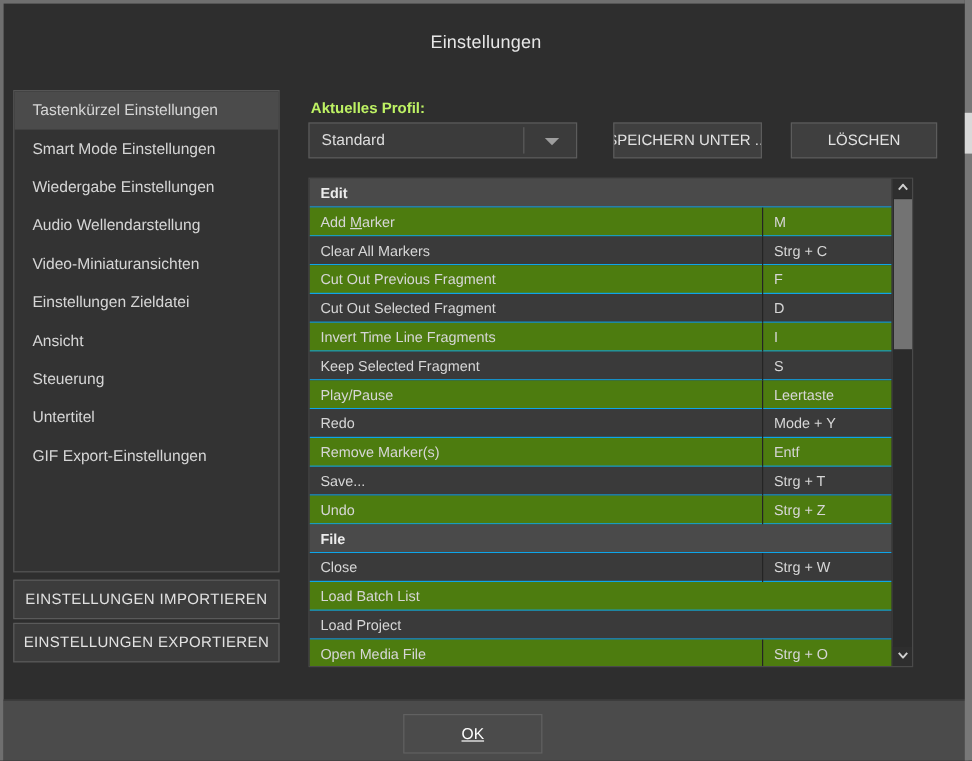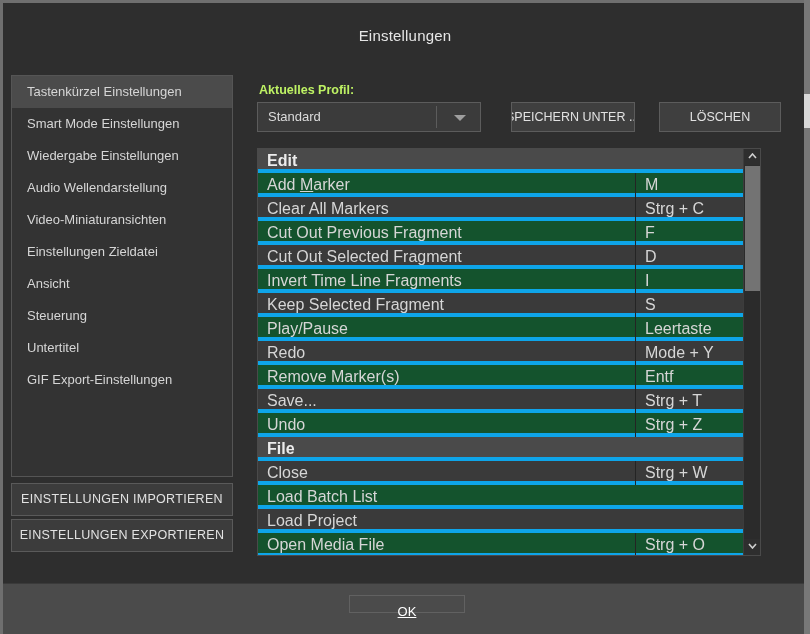--- a/index.html
+++ b/index.html
@@ -138,39 +138,39 @@
     overflow: hidden;
   }
   .table-body {
     position: absolute; left: 0; top: 0;
     width: 486px;
   }
   .row {
     position: relative;
     height: 24px;
     line-height: 24px;
-    border-bottom: 4px solid #0ea5e9;
-    font-size: 16px;
+    border-bottom: 1px solid #0ea5e9;
+    font-size: 12px;
     color: #d6d6d6;
     white-space: nowrap;
   }
   .row .c-action {
     position: absolute; left: 0; top: 0;
     width: 376px;
     padding-left: 9px;
     overflow: hidden;
   }
   .row .c-key {
     position: absolute; left: 377px; top: 0;
     width: 109px;
     padding-left: 9px;
     border-left: 1px solid #242424;
     overflow: hidden;
   }
-  .row.odd  { background: #14532d; }
+  .row.odd  { background: #4d7c0f; }
   .row.even { background: #3a3a3a; }
   .row.group {
     background: #4a4a4a;
     font-weight: bold;
     color: #ececec;
   }
   .row.group .c-key { border-left: none; }
   .mnem { text-decoration: underline; }
 
   
@@ -196,22 +196,22 @@
   }
 
   
   .footer {
     position: absolute; left: 0; top: 580px;
     width: 804px; height: 54px;
     background: #4b4b4b;
     border-top: 1px solid #3a3a3a;
   }
   .ok-btn {
-    position: absolute; left: 346px; top: 11px;
-    width: 116px; height: 18px;
+    position: absolute; left: 333px; top: 11px;
+    width: 116px; height: 33px;
     line-height: 31px;
     text-align: center;
     background: #4b4b4b;
     border: 1px solid #616161;
     color: #ffffff;
     font-size: 13px;
     text-decoration: underline;
   }
 </style>
 </head>

